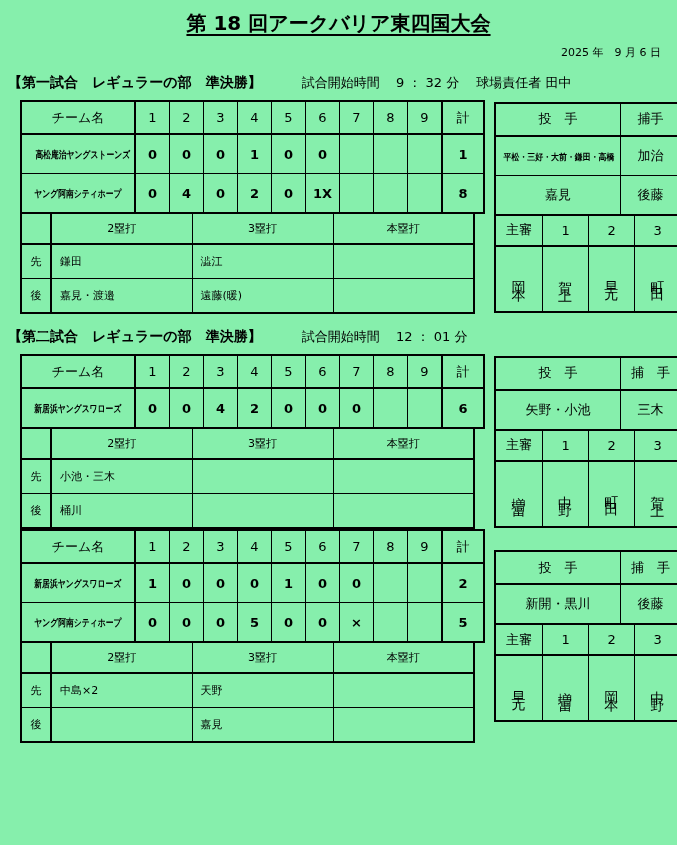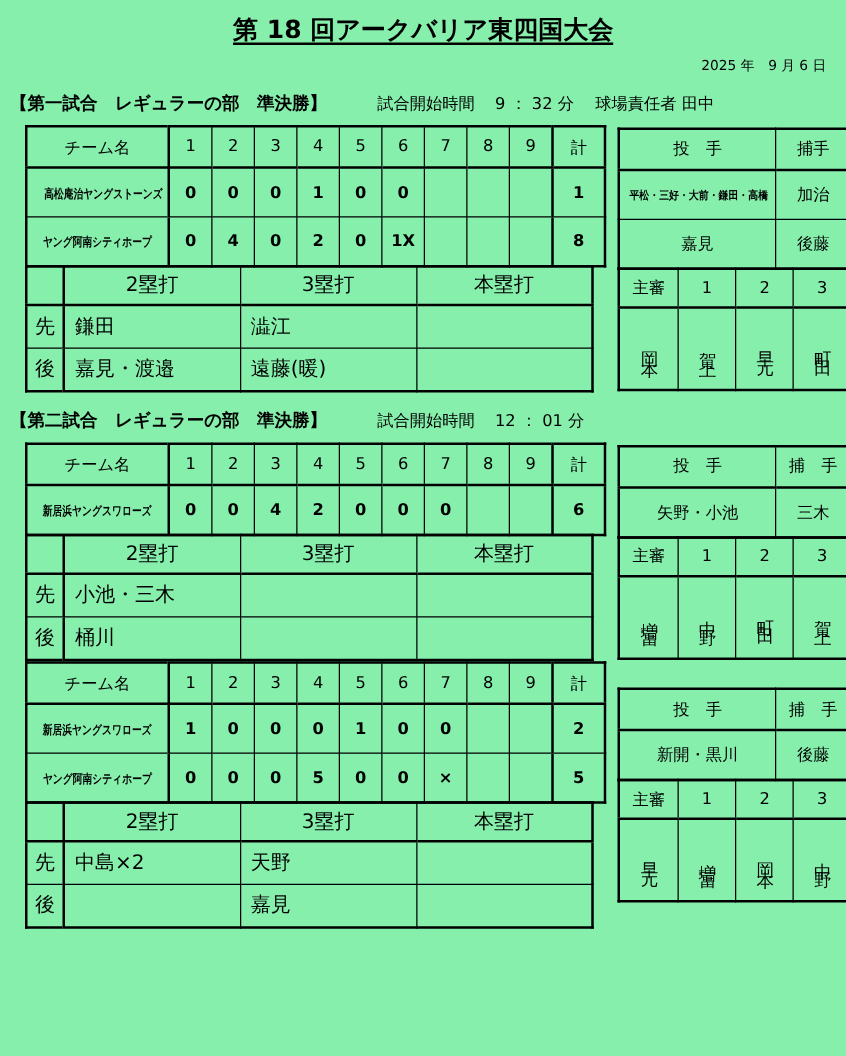--- a/index.html
+++ b/index.html
@@ -35,21 +35,21 @@
   .score-table td { border:1px solid #000; text-align:center; font-size:13px; height:38px; }
   .score-table tr.hdr td { height:31px; border-bottom:2px solid #000; }
   .score-table td.teamcol { width:112px; border-right:2px solid #000; }
   .score-table td.tot { width:40px; border-left:2px solid #000; }
   .score-table td.inn { width:33px; }
   .sc { font-weight:bold; }
   .squeeze { display:inline-block; transform:scaleX(0.78); transform-origin:center center;
     white-space:nowrap; font-size:10px; font-weight:bold; }
 
   .hits-table { width:455px; border:2px solid #000; margin-top:-2px; }
-  .hits-table td { border:1px solid #000; font-size:16px; height:33px; padding:0 8px; text-align:left; }
+  .hits-table td { border:1px solid #000; font-size:11px; height:33px; padding:0 8px; text-align:left; }
   .hits-table tr.hdr td { height:29px; border-bottom:2px solid #000; text-align:center; padding:0; }
   .hits-table td.lblcol { width:28px; border-right:2px solid #000; text-align:center; padding:0; }
 
   .pc-table { width:188px; border:2px solid #000; }
   .pc-table td { border:1px solid #000; text-align:center; font-size:13px; height:38px; }
   .pc-table tr.hdr td { height:31px; border-bottom:2px solid #000; }
   .pc-table td.pcol { width:124px; }
   .small-names { display:inline-block; transform:scaleX(0.88); transform-origin:center center;
     white-space:nowrap; font-size:9px; font-weight:bold; }
 

